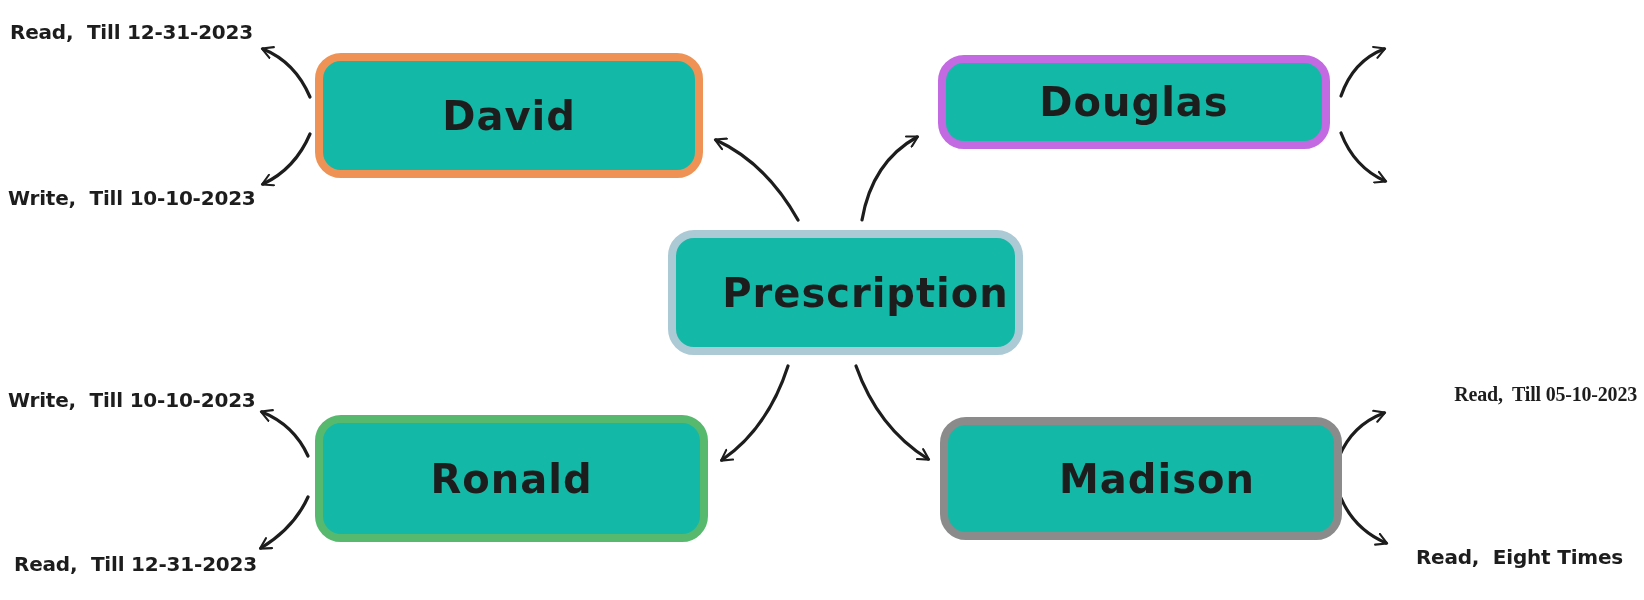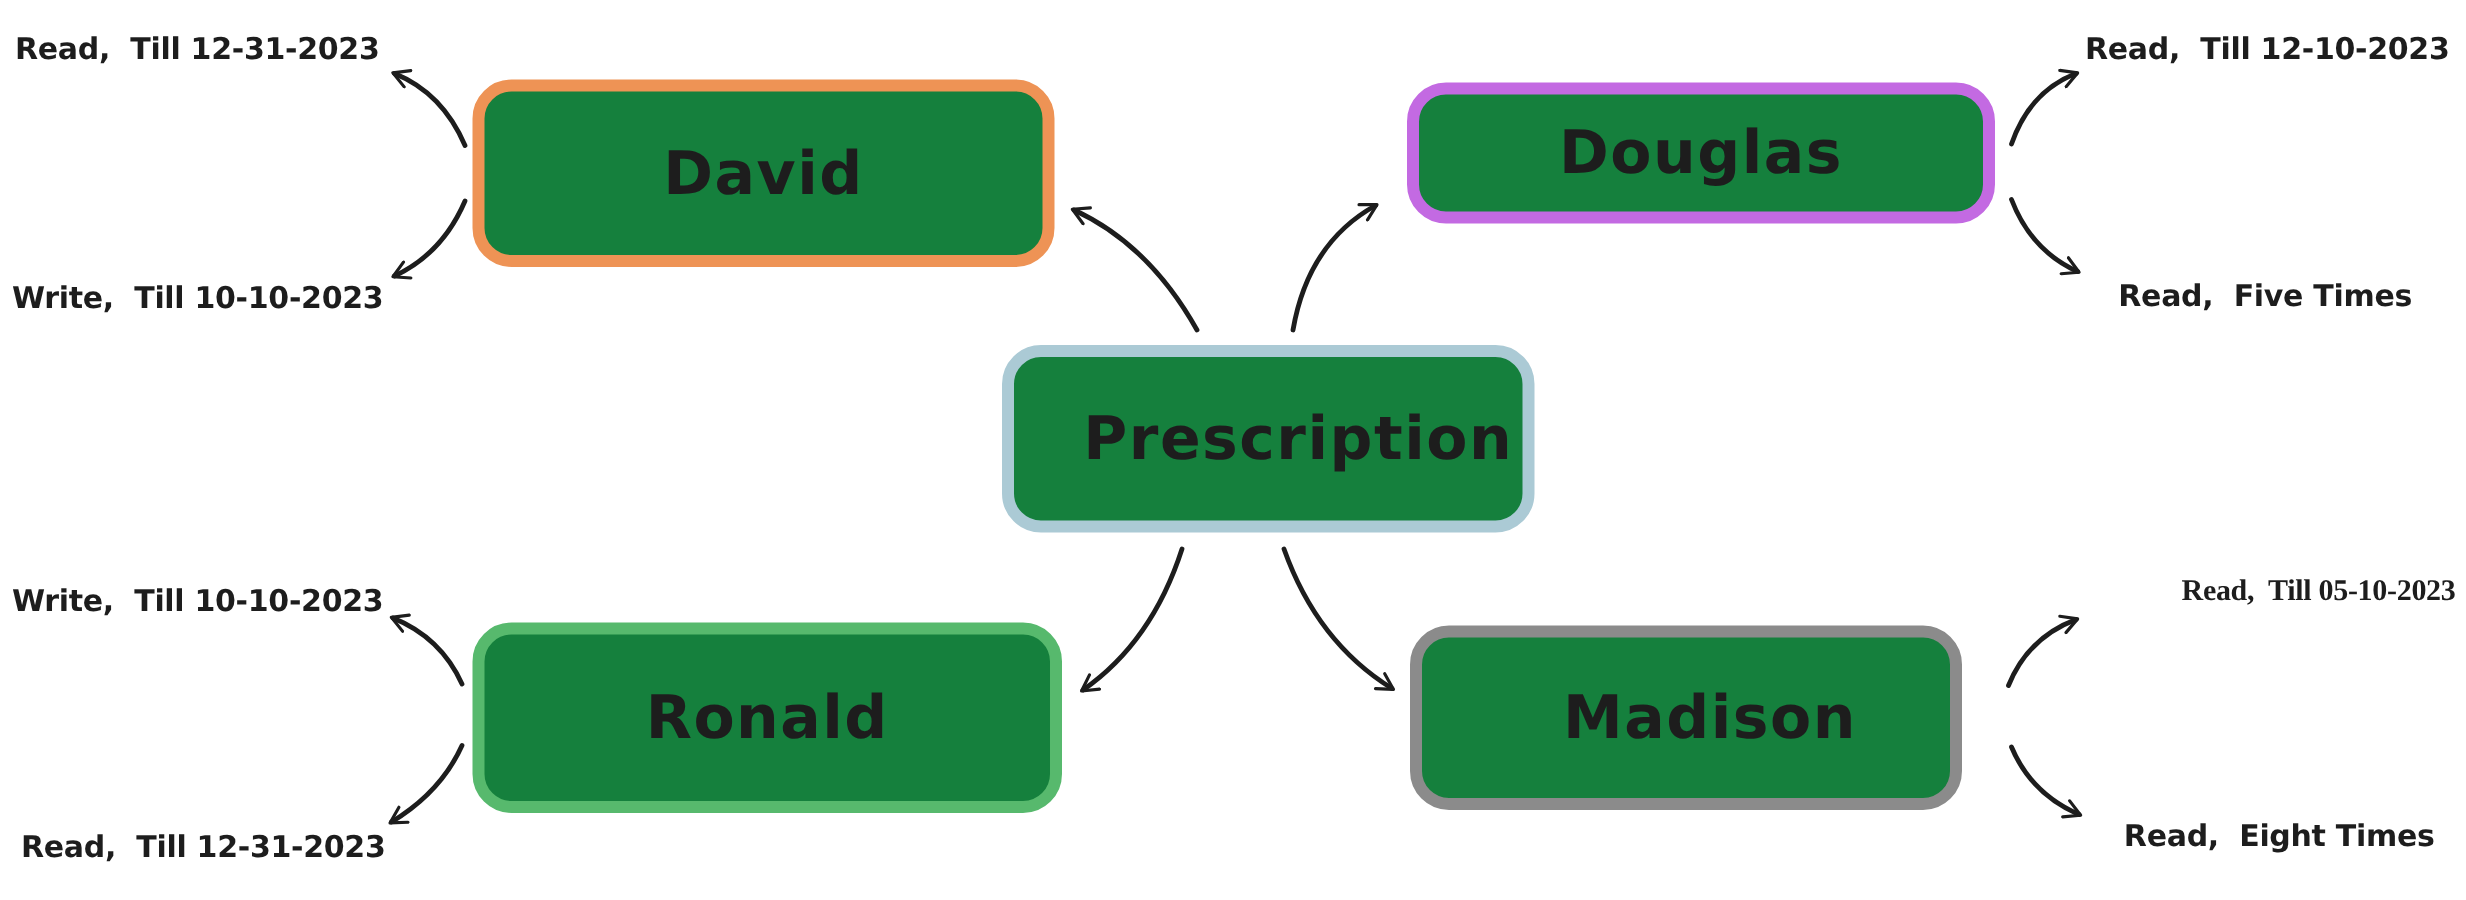--- a/index.html
+++ b/index.html
@@ -15,37 +15,37 @@
     position: absolute;
     left: 0; top: 0;
     width: 1644px; height: 600px;
   }
   .node {
     position: absolute;
     box-sizing: border-box;
     border-style: solid;
     border-width: 8px;
     border-radius: 26px;
-    background: #15803d;
+    background: #14b8a6;
     display: flex;
     align-items: center;
     justify-content: center;
   }
   .node .node-label {
     font-size: 40px;
     font-weight: bold;
     color: #1d1d1d;
     letter-spacing: 1px;
     white-space: pre;
   }
   .node-david    { left: 315px; top: 53px;  width: 388px; height: 125px; }
   .node-douglas  { left: 938px; top: 55px;  width: 392px; height: 94px; }
   .node-center   { left: 668px; top: 230px; width: 355px; height: 125px; }
   .node-ronald   { left: 315px; top: 415px; width: 393px; height: 127px; }
-  .node-madison  { left: 940px; top: 417px; width: 368px; height: 123px; padding-left: 32px; }
+  .node-madison  { left: 940px; top: 417px; width: 402px; height: 123px; padding-left: 32px; }
   .perm {
     position: absolute;
     font-size: 20px;
     font-weight: bold;
     color: #1d1d1d;
     white-space: pre;
     letter-spacing: -0.2px;
     text-align: right;
   }
   .perm-david-0   { left: 10px;  top: 20px;  }
@@ -100,22 +100,20 @@
     <span class="node-label">Ronald</span>
   </div>
 
   <div class="node node-madison" style="border-color: rgb(139, 139, 139);">
     <span class="node-label">Madison</span>
   </div>
 
   <div class="perm perm-david-0">Read,  Till 12-31-2023</div>
   <div class="perm perm-david-1">Write,  Till 10-10-2023</div>
 
-  <div class="perm perm-douglas-0">Read,  Till 12-10-2023</div>
-  <div class="perm perm-douglas-1">Read,  Five Times</div>
 
   <div class="perm perm-ronald-0">Write,  Till 10-10-2023</div>
   <div class="perm perm-ronald-1">Read,  Till 12-31-2023</div>
 
   <div class="perm perm-madison-0">Read,  Till 05-10-2023</div>
   <div class="perm perm-madison-1">Read,  Eight Times</div>
 
 </div>
 
 </body></html>

